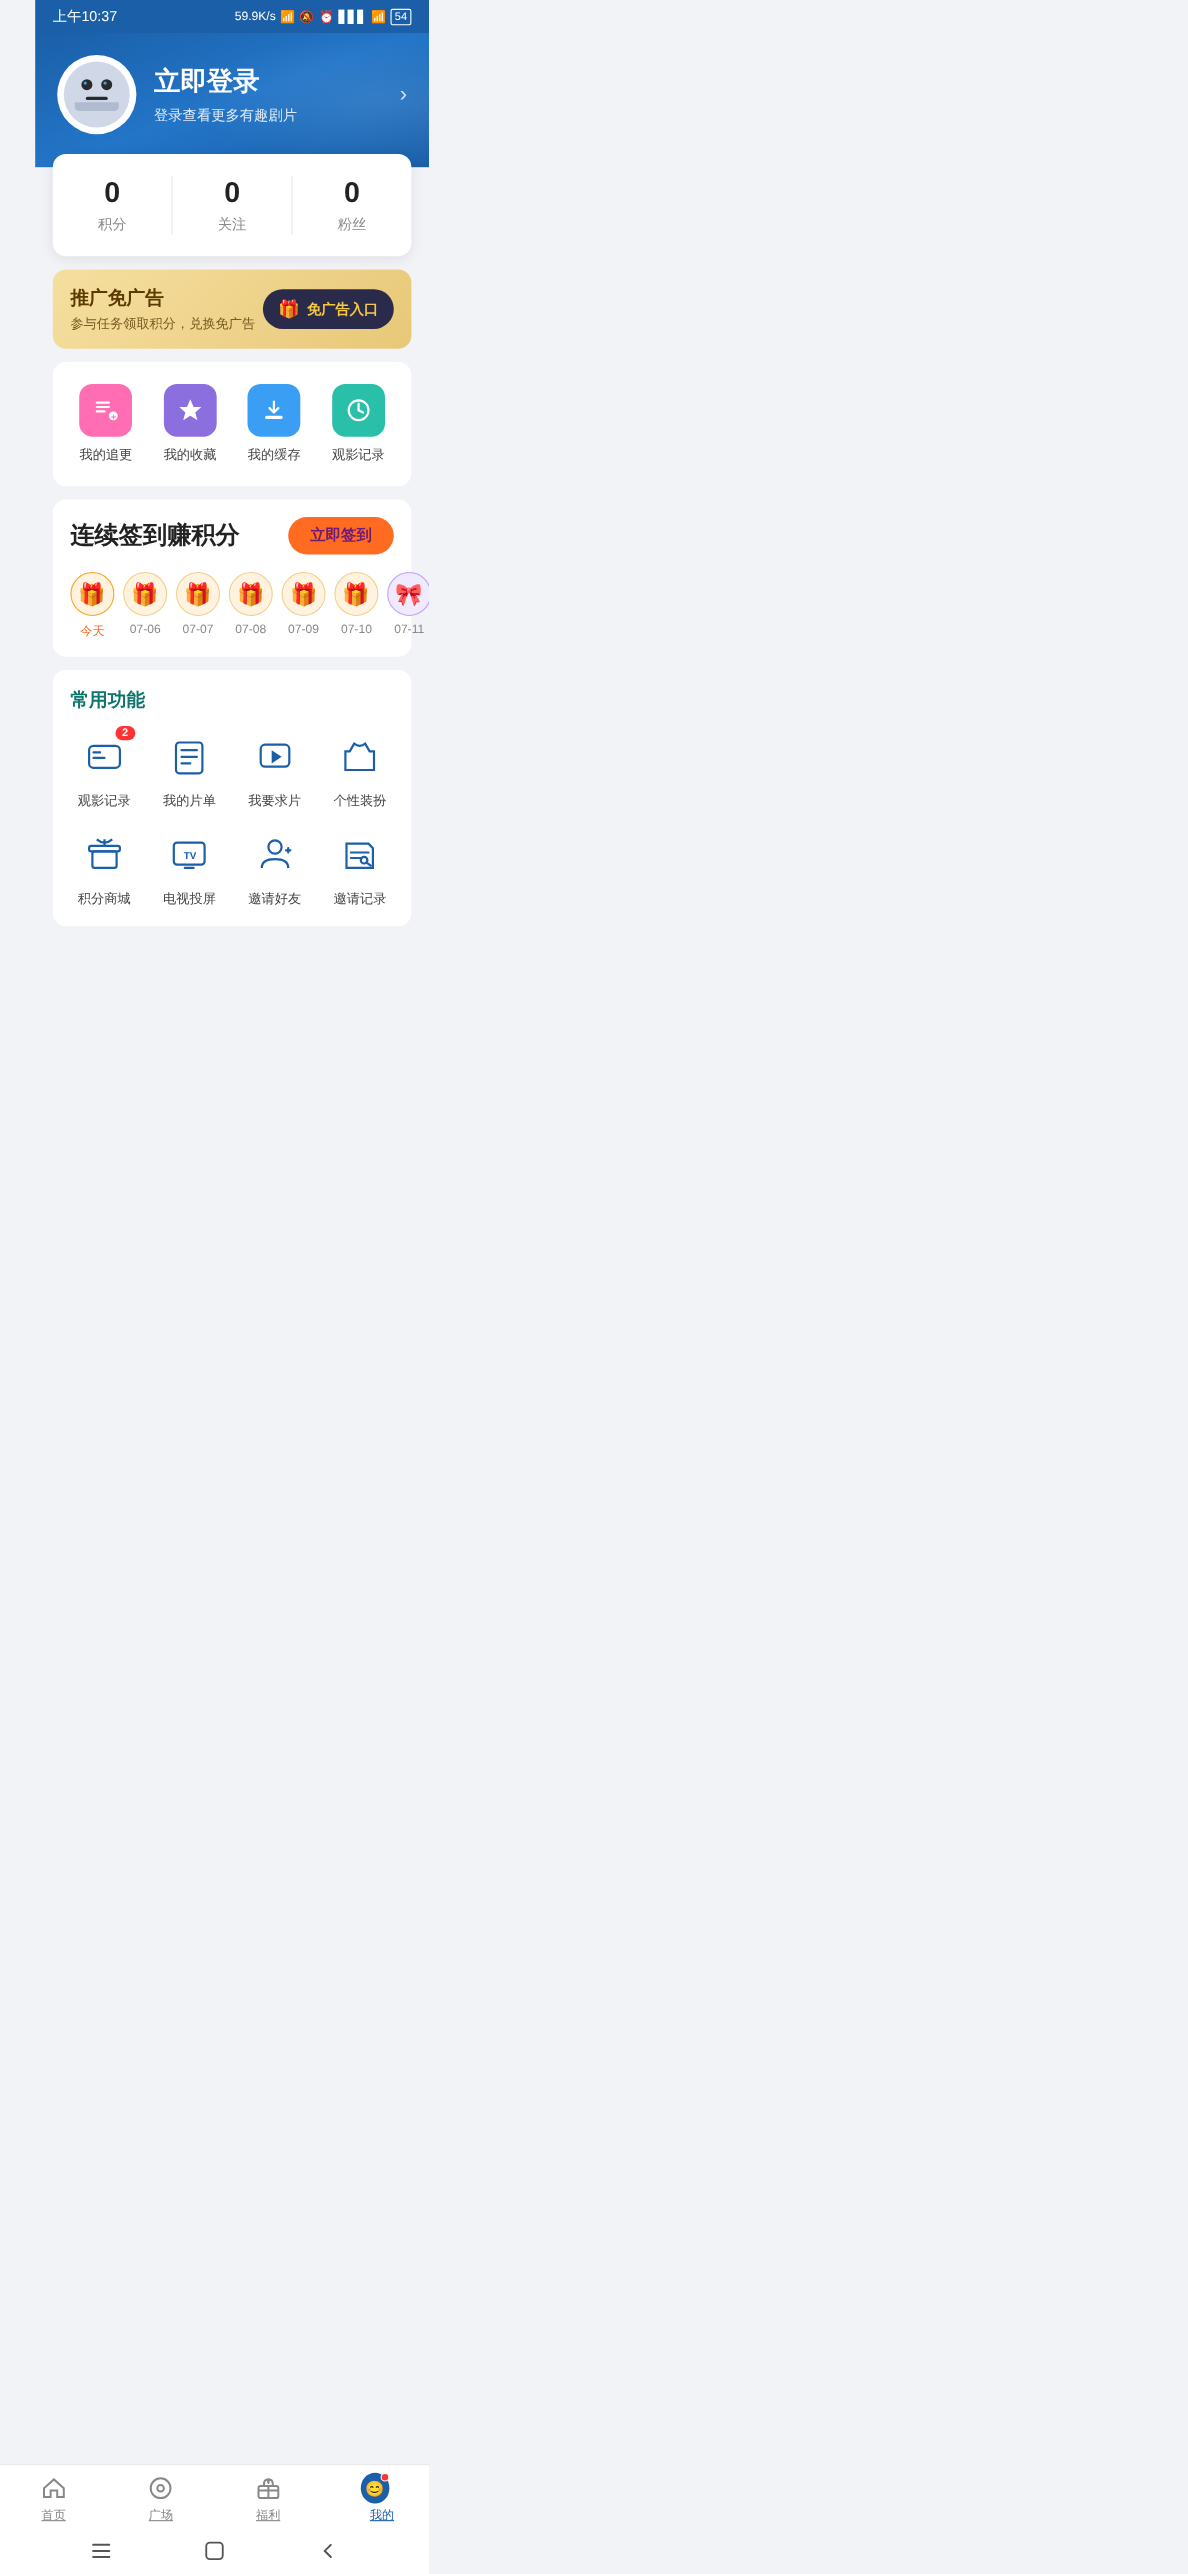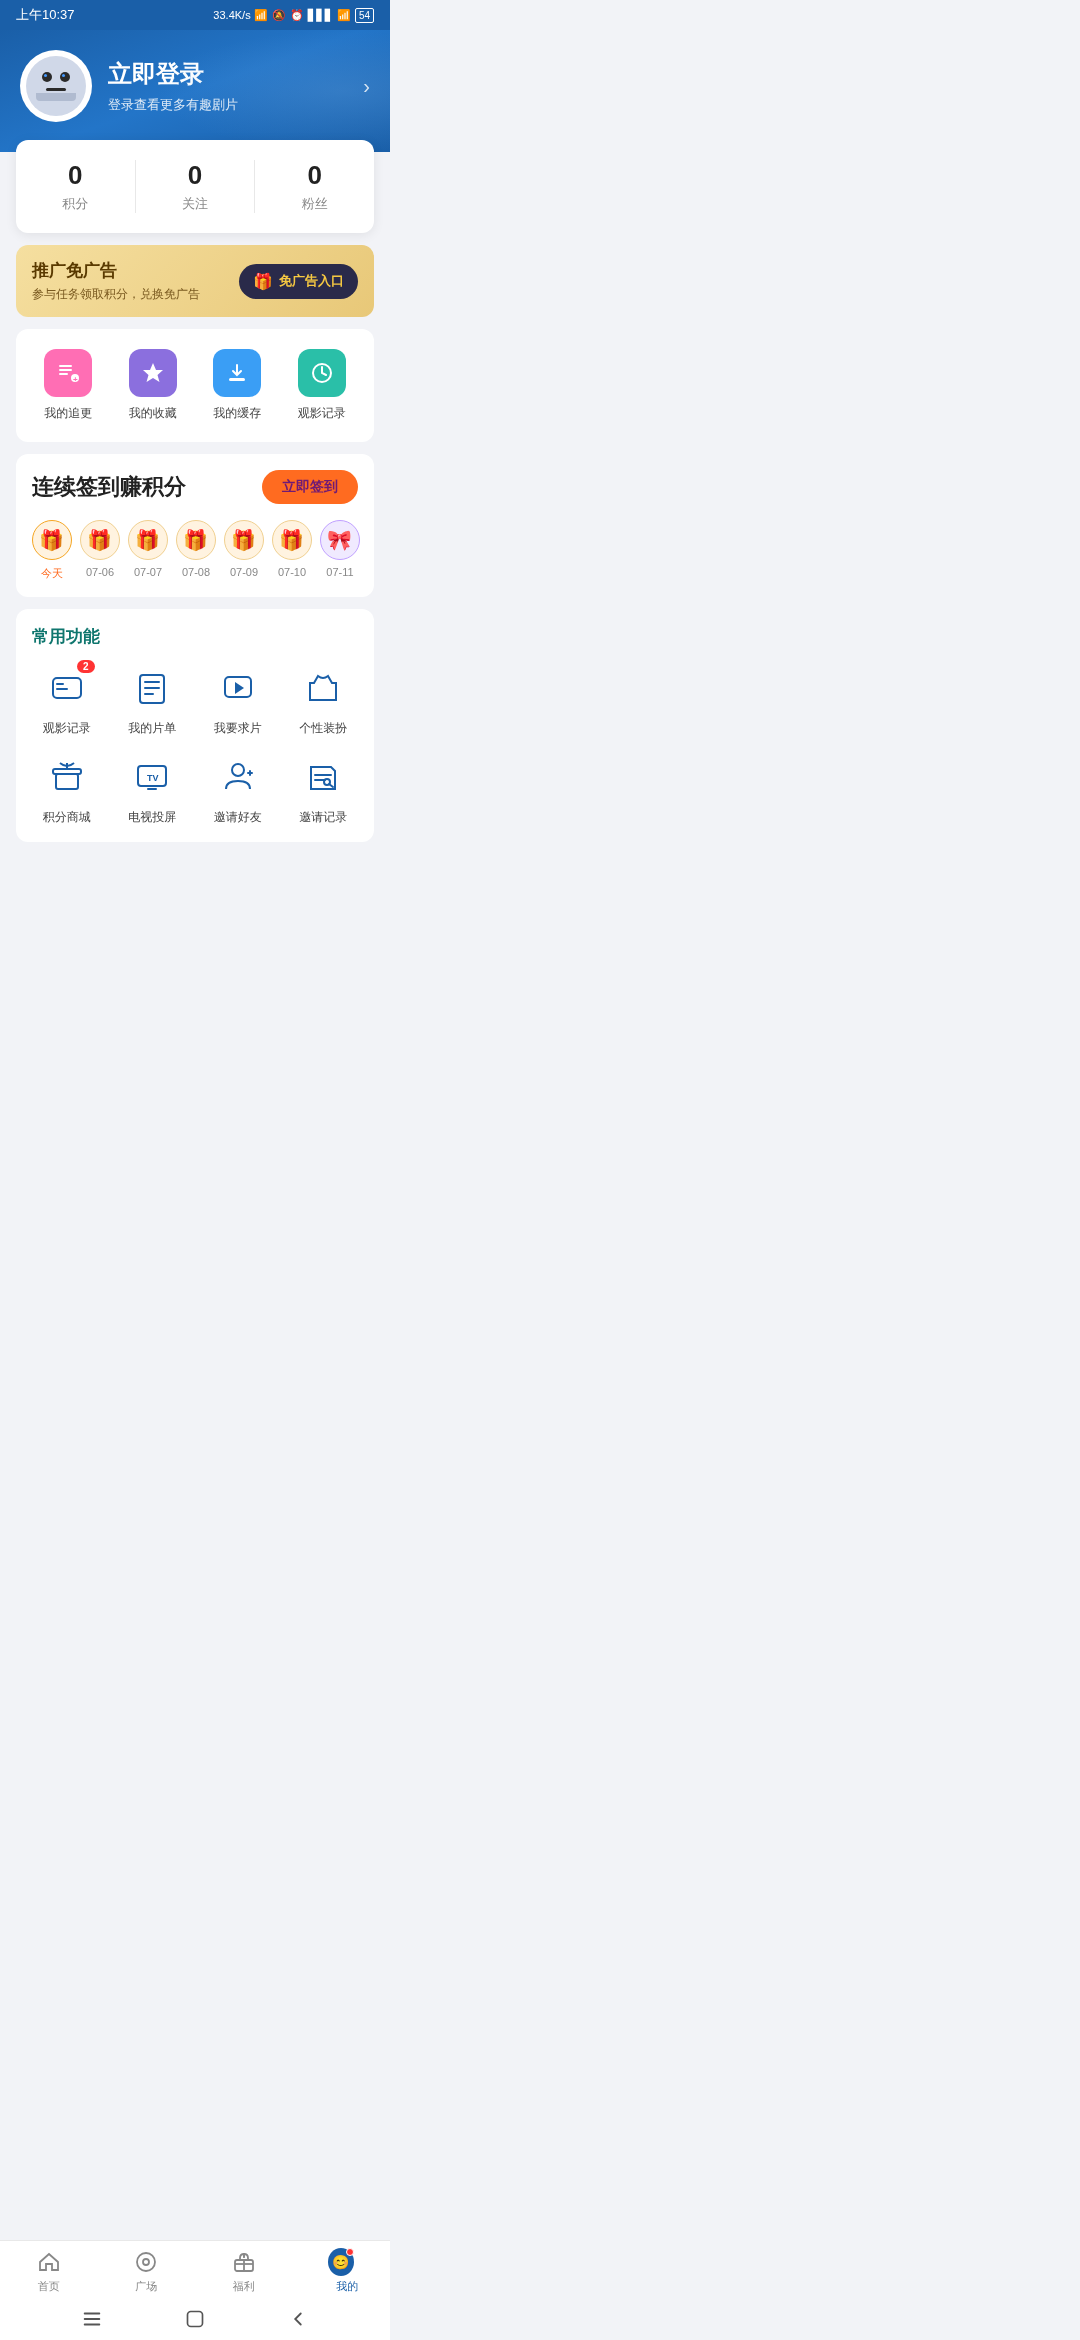--- a/index.html
+++ b/index.html
@@ -378,20 +378,21 @@
     .nav-icon {
       width: 26px;
       height: 26px;
       display: flex;
       align-items: center;
       justify-content: center;
     }
     .nav-label {
       font-size: 11px;
       color: #888;
+      text-decoration: underline;
     }
     .nav-label.active { color: #1a5fa8; margin-left: 12px; }
 
     .nav-profile-icon {
       width: 28px;
       height: 28px;
       border-radius: 50%;
       background: #1a5fa8;
       display: flex;
       align-items: center;
@@ -418,31 +419,32 @@
       padding: 10px 40px;
     }
     .sys-nav-btn {
       display: flex;
       align-items: center;
       justify-content: center;
     }
 
     .page-wrapper {
       padding-bottom: 100px;
+      margin-left: 32px;
     }
   </style>
 </head>
 <body>
 
 <div class="page-wrapper">
 
   <div class="status-bar">
     <span>上午10:37</span>
     <div class="status-right">
-      <span>33.4K/s</span>
+      <span>59.9K/s</span>
       <span>📶</span>
       <span>🔕</span>
       <span>⏰</span>
       <span>▋▋▋</span>
       <span>📶</span>
       <span class="battery-icon">54</span>
     </div>
   </div>
 
   <div class="header">

